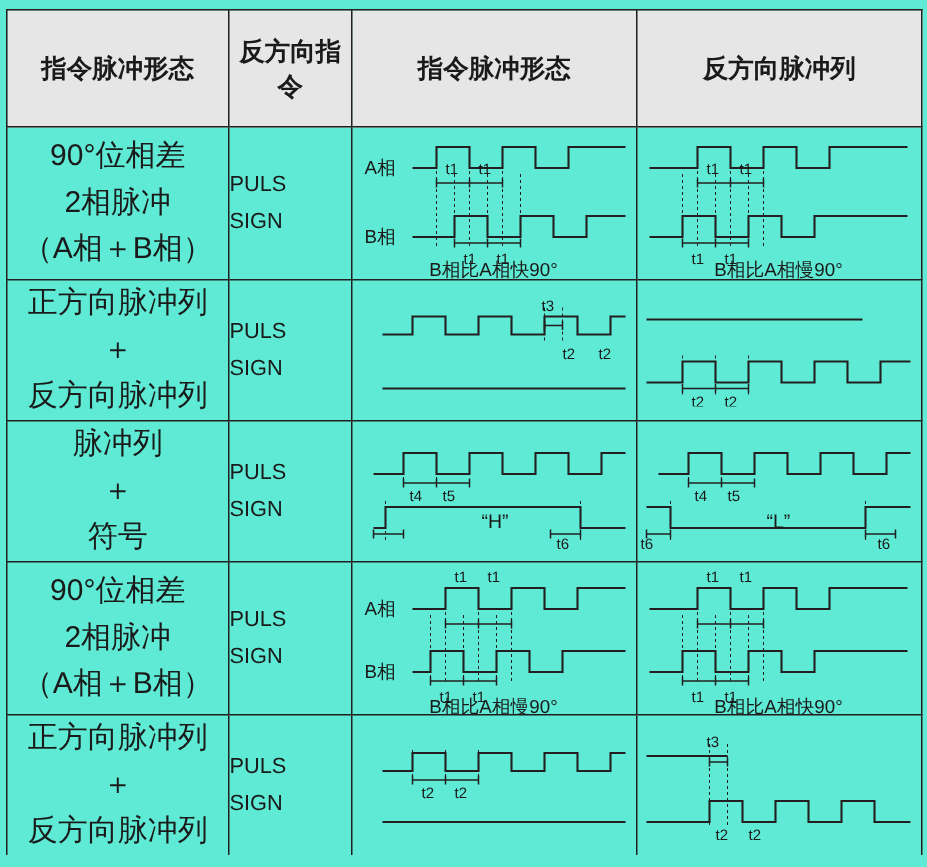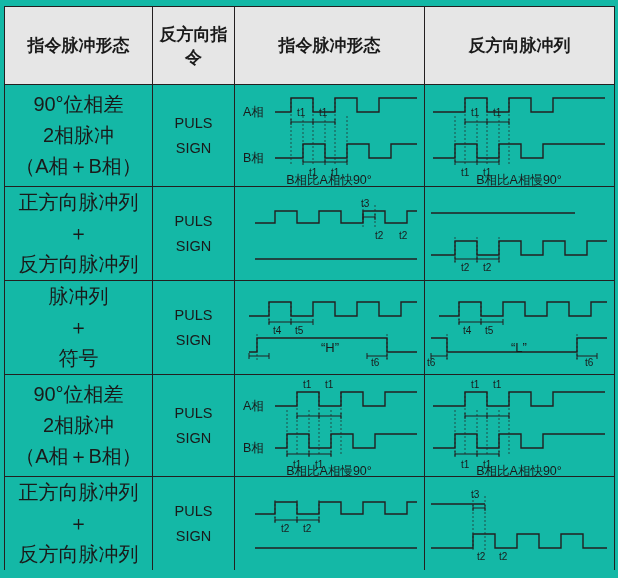--- a/index.html
+++ b/index.html
@@ -5,21 +5,21 @@
   * { box-sizing: border-box; }
   html, body {
     margin: 0; padding: 0;
     background: #ffffff;
     font-family: "Liberation Sans", sans-serif;
   }
   #page {
     position: relative;
     width: 618px;
     height: 578px;
-    background: #14b8a6;
+    background: #5eead4;
     overflow: hidden;
   }
   table.spec {
     border-collapse: collapse;
     width: 610px;
     margin: 6px 0 0 4px;
     table-layout: fixed;
   }
   table.spec th, table.spec td {
     border: 1px solid #231f20;
@@ -40,21 +40,20 @@
   col.c4 { width: 190px; }
 
   td.form {
     text-align: center;
     font-size: 20px;
     line-height: 1.55;
     color: #1a1a1a;
     padding: 4px 2px;
   }
   td.signame {
-    text-align: center;
     font-size: 14.5px;
     line-height: 1.7;
     color: #1a1a1a;
   }
   td.wave {
     padding: 0;
     position: relative;
   }
   td.wave svg { display: block; }
   .rowA { height: 102px; }

